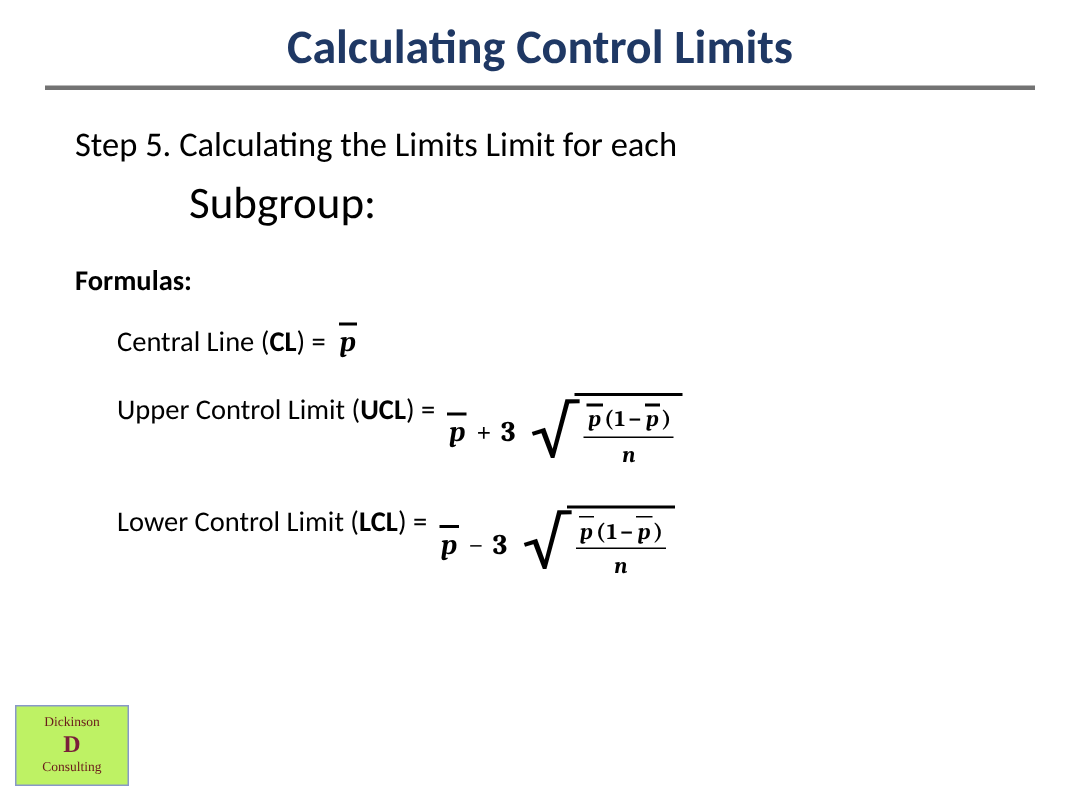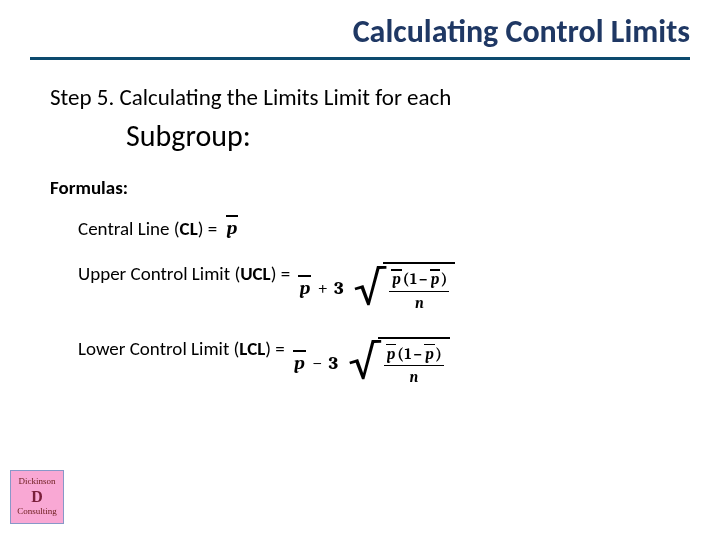--- a/index.html
+++ b/index.html
@@ -15,23 +15,23 @@
   .slide {
     width: 100%;
     height: 100%;
     padding: 12px 30px 20px 30px;
     position: relative;
   }
   .title {
     font-size: 32px;
     font-weight: 700;
     color: #1f3864;
-    text-align: right;
+    text-align: center;
     padding-bottom: 6px;
-    border-bottom: 3px solid #0c4a6e;
+    border-bottom: 3px solid #737373;
     margin-bottom: 22px;
   }
   .step-line {
     font-size: 23px;
     color: #000;
     line-height: 1.35;
     margin-left: 20px;
     margin-bottom: 4px;
   }
   .step-line .step-label { font-weight: 400; }
@@ -139,24 +139,24 @@
     font-style: italic;
     font-weight: 700;
   }
   .paren { font-style: normal; font-weight: 700; }
   .one { font-style: normal; font-weight: 700; }
   .minus-sm { font-style: normal; font-weight: 700; margin: 0 1px; }
   .logo {
     position: absolute;
     left: 10px;
     bottom: 16px;
-    width: 54px;
+    width: 76px;
     height: 54px;
     border: 1px solid #8898c8;
-    background: #f9a8d4;
+    background: #bef264;
     display: flex;
     flex-direction: column;
     align-items: center;
     justify-content: center;
     font-family: "Old English Text MT", "Times New Roman", serif;
     color: #6a1b1b;
     font-size: 9px;
     line-height: 1.1;
     text-align: center;
   }

